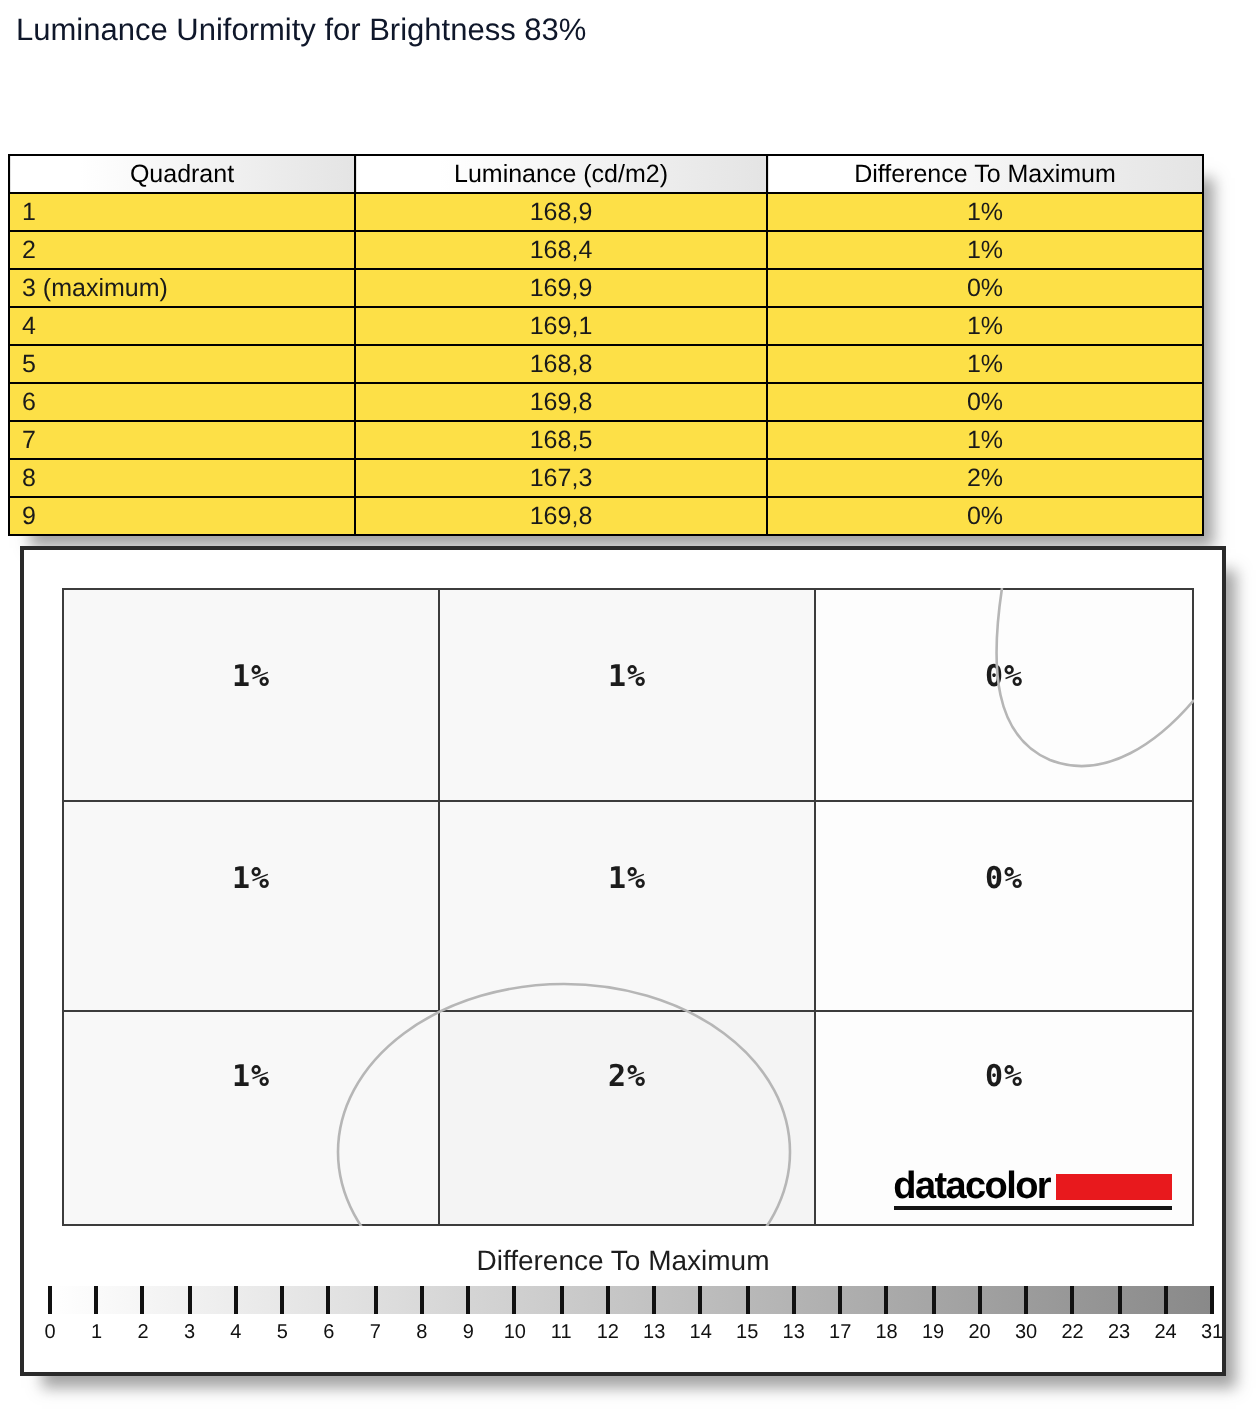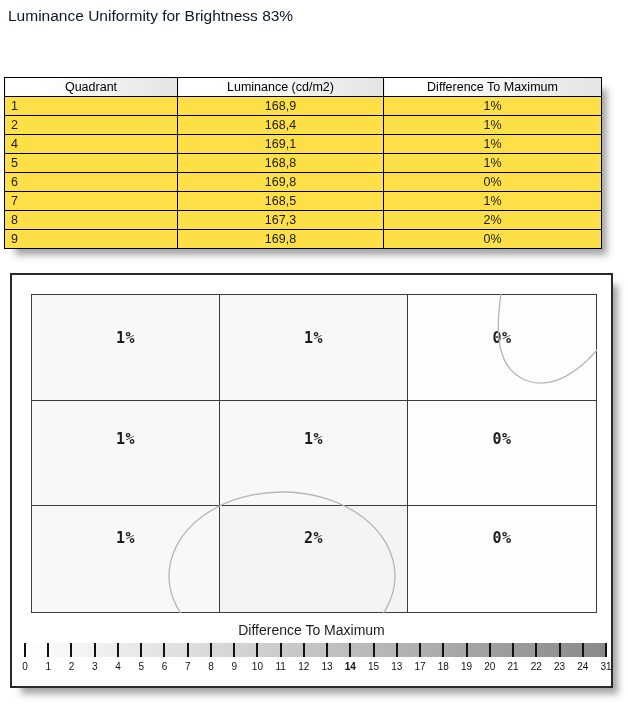--- a/index.html
+++ b/index.html
@@ -145,20 +145,25 @@
         <td class="q">1</td>
         <td>168,9</td>
         <td>1%</td>
       </tr>
       <tr>
         <td class="q">2</td>
         <td>168,4</td>
         <td>1%</td>
       </tr>
       <tr>
+        <td class="q">3 (maximum)</td>
+        <td>169,9</td>
+        <td>0%</td>
+      </tr>
+      <tr>
         <td class="q">4</td>
         <td>169,1</td>
         <td>1%</td>
       </tr>
       <tr>
         <td class="q">5</td>
         <td>168,8</td>
         <td>1%</td>
       </tr>
       <tr>
@@ -216,20 +221,24 @@
       </div>
     </div>
 
   <svg class="contours" viewBox="0 0 566 319" xmlns="http://www.w3.org/2000/svg">
     <g fill="none" stroke-width="1.3" stroke="#b6b6b6">
       <path d="M 470,0 C 464,40 466,74 494,86 C 522,97 549,76 566,56"></path>
       <ellipse cx="251" cy="282" rx="113" ry="84"></ellipse>
     </g>
   </svg>
 
+  <div class="logo">
+    <span class="logo-text">datacolor</span>
+    <span class="logo-bar" style="background: rgb(232, 25, 29);"></span>
+  </div>
 
   <div class="scale-title">Difference To Maximum</div>
   <div class="scale-bar" style="background: linear-gradient(to right, rgb(255, 255, 255), rgb(137, 137, 137));">
       <div class="scale-tick" style="left: 0%;"></div>
       <div class="scale-tick" style="left: 4%;"></div>
       <div class="scale-tick" style="left: 8%;"></div>
       <div class="scale-tick" style="left: 12%;"></div>
       <div class="scale-tick" style="left: 16%;"></div>
       <div class="scale-tick" style="left: 20%;"></div>
       <div class="scale-tick" style="left: 24%;"></div>
@@ -261,27 +270,27 @@
       <div class="scale-num" style="left: 16%;">4</div>
       <div class="scale-num" style="left: 20%;">5</div>
       <div class="scale-num" style="left: 24%;">6</div>
       <div class="scale-num" style="left: 28%;">7</div>
       <div class="scale-num" style="left: 32%;">8</div>
       <div class="scale-num" style="left: 36%;">9</div>
       <div class="scale-num" style="left: 40%;">10</div>
       <div class="scale-num" style="left: 44%;">11</div>
       <div class="scale-num" style="left: 48%;">12</div>
       <div class="scale-num" style="left: 52%;">13</div>
-      <div class="scale-num" style="left: 56%; font-weight: bold;">14</div>
+      <div class="scale-num" style="left: 56%;">14</div>
       <div class="scale-num" style="left: 60%;">15</div>
       <div class="scale-num" style="left: 64%;">13</div>
       <div class="scale-num" style="left: 68%;">17</div>
       <div class="scale-num" style="left: 72%;">18</div>
       <div class="scale-num" style="left: 76%;">19</div>
       <div class="scale-num" style="left: 80%;">20</div>
-      <div class="scale-num" style="left: 84%;">21</div>
+      <div class="scale-num" style="left: 84%;">30</div>
       <div class="scale-num" style="left: 88%;">22</div>
       <div class="scale-num" style="left: 92%;">23</div>
       <div class="scale-num" style="left: 96%;">24</div>
       <div class="scale-num" style="left: 100%;">31</div>
     </div>
 
 </div>
 
 </body></html>

